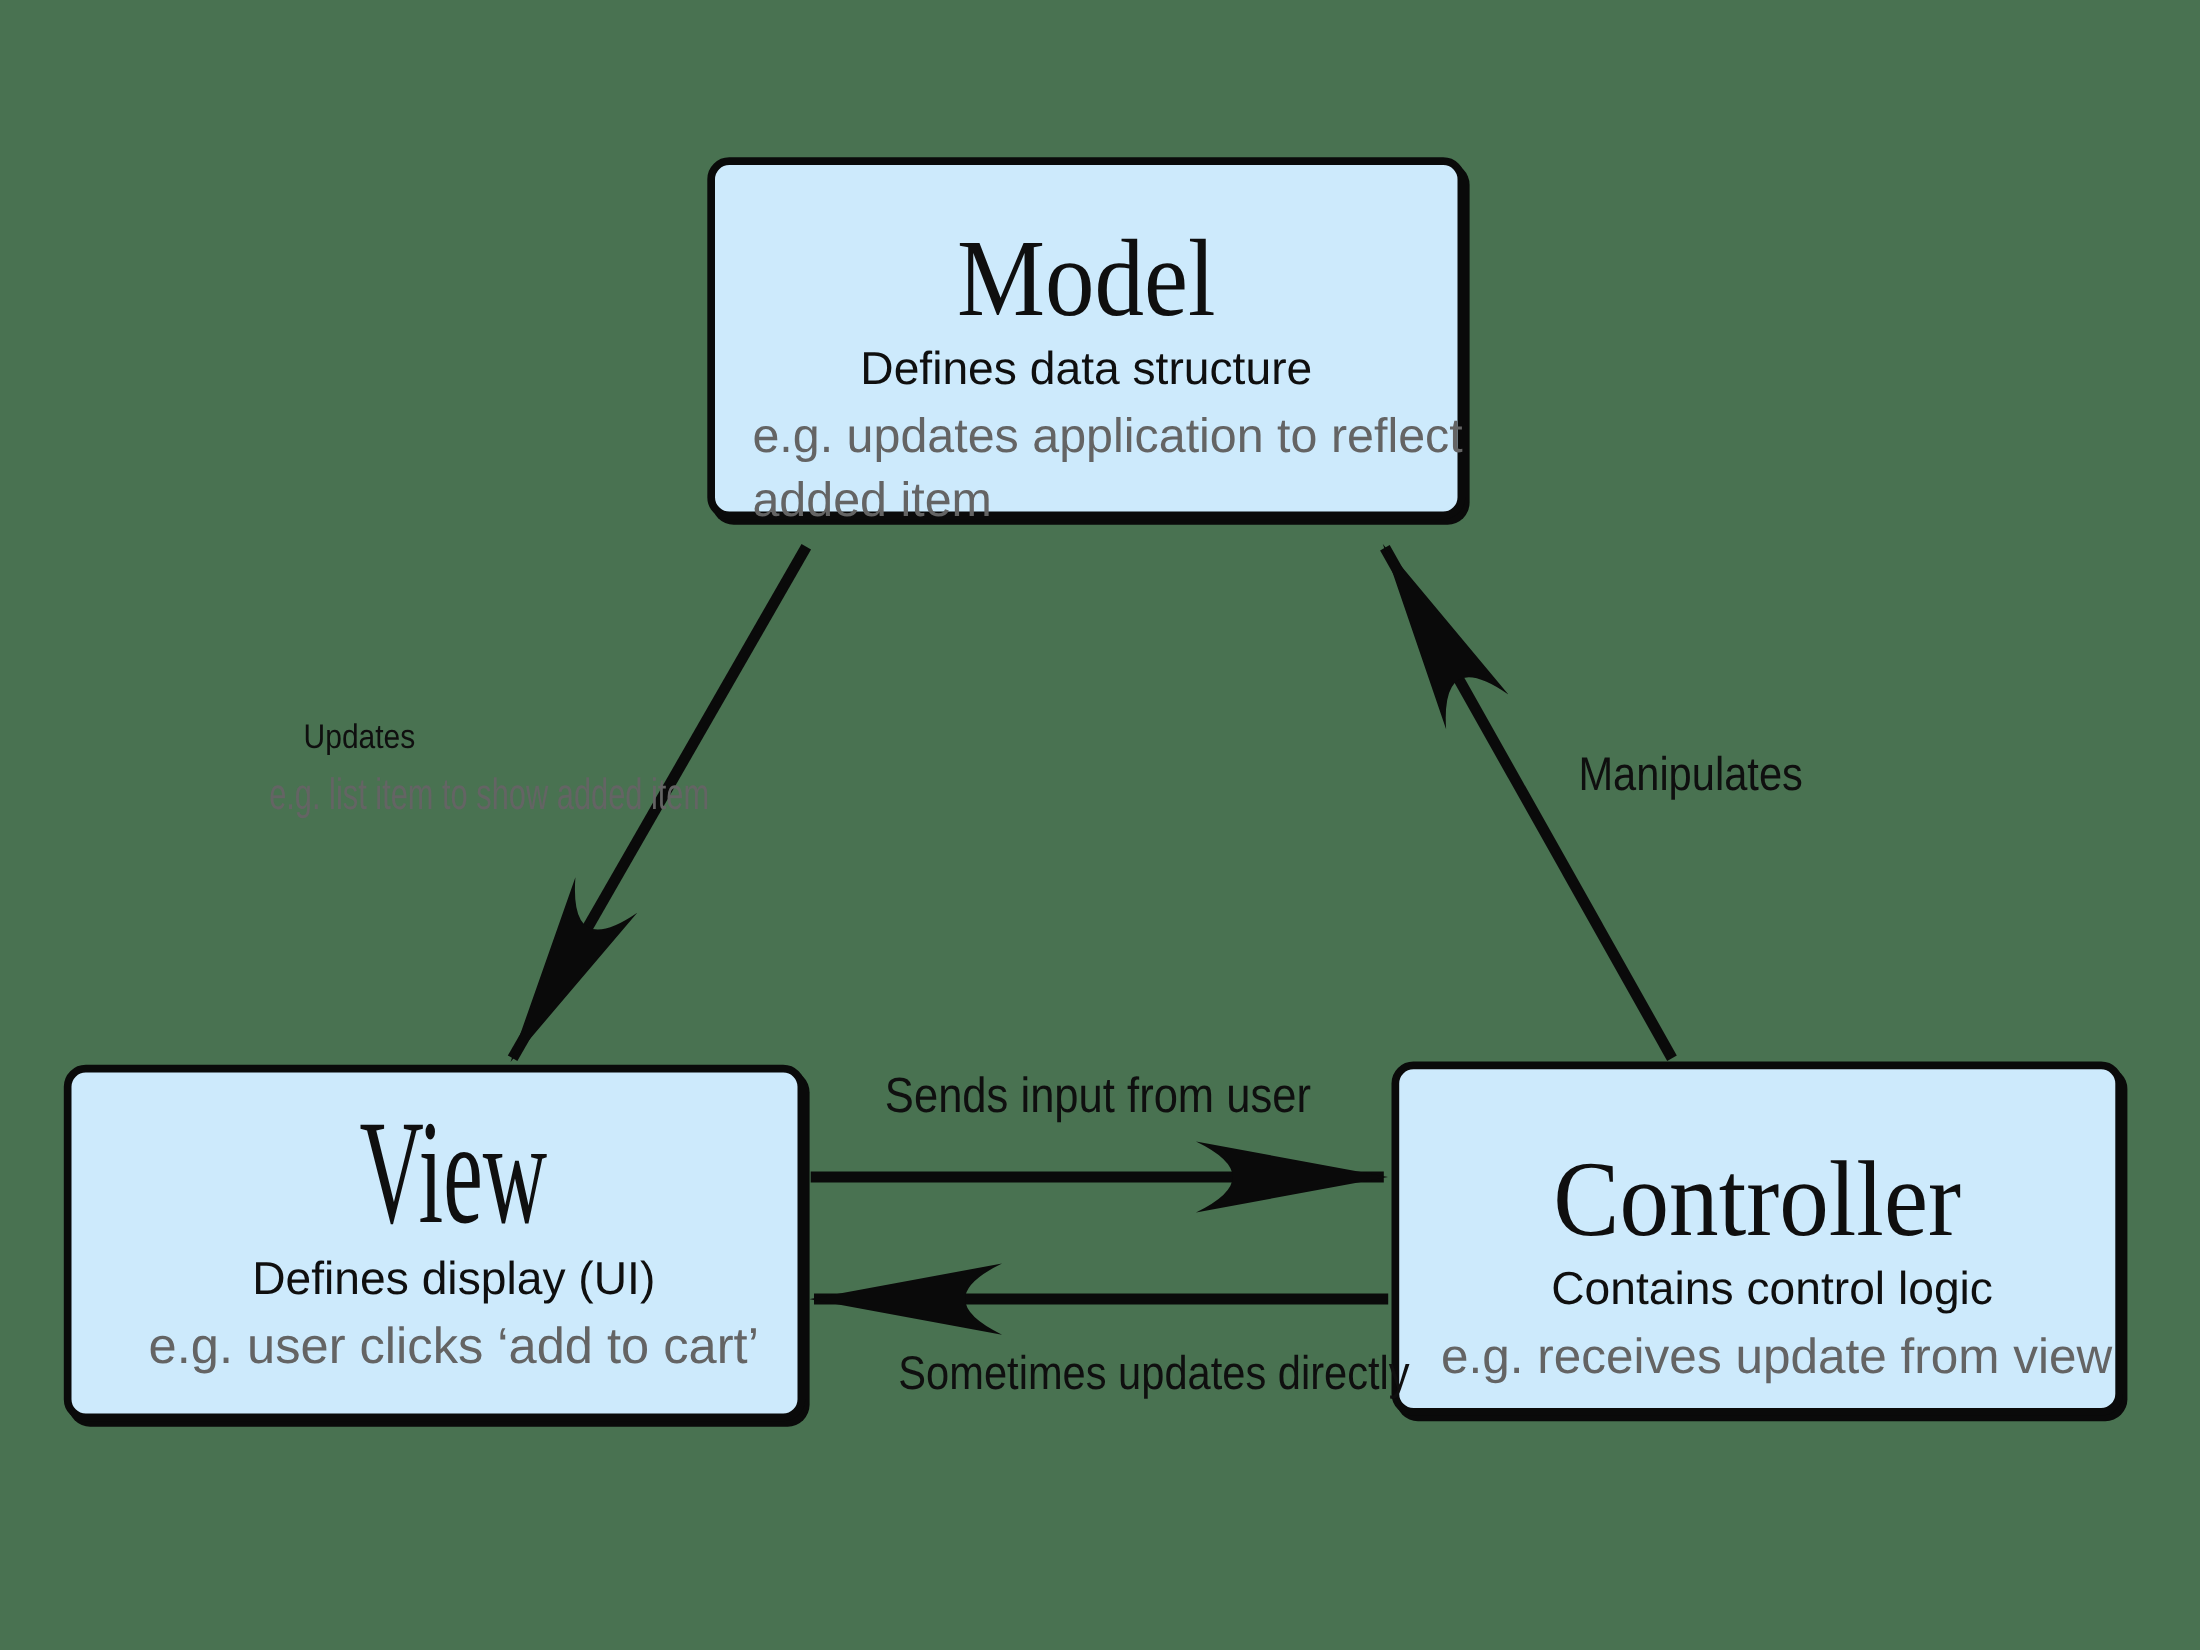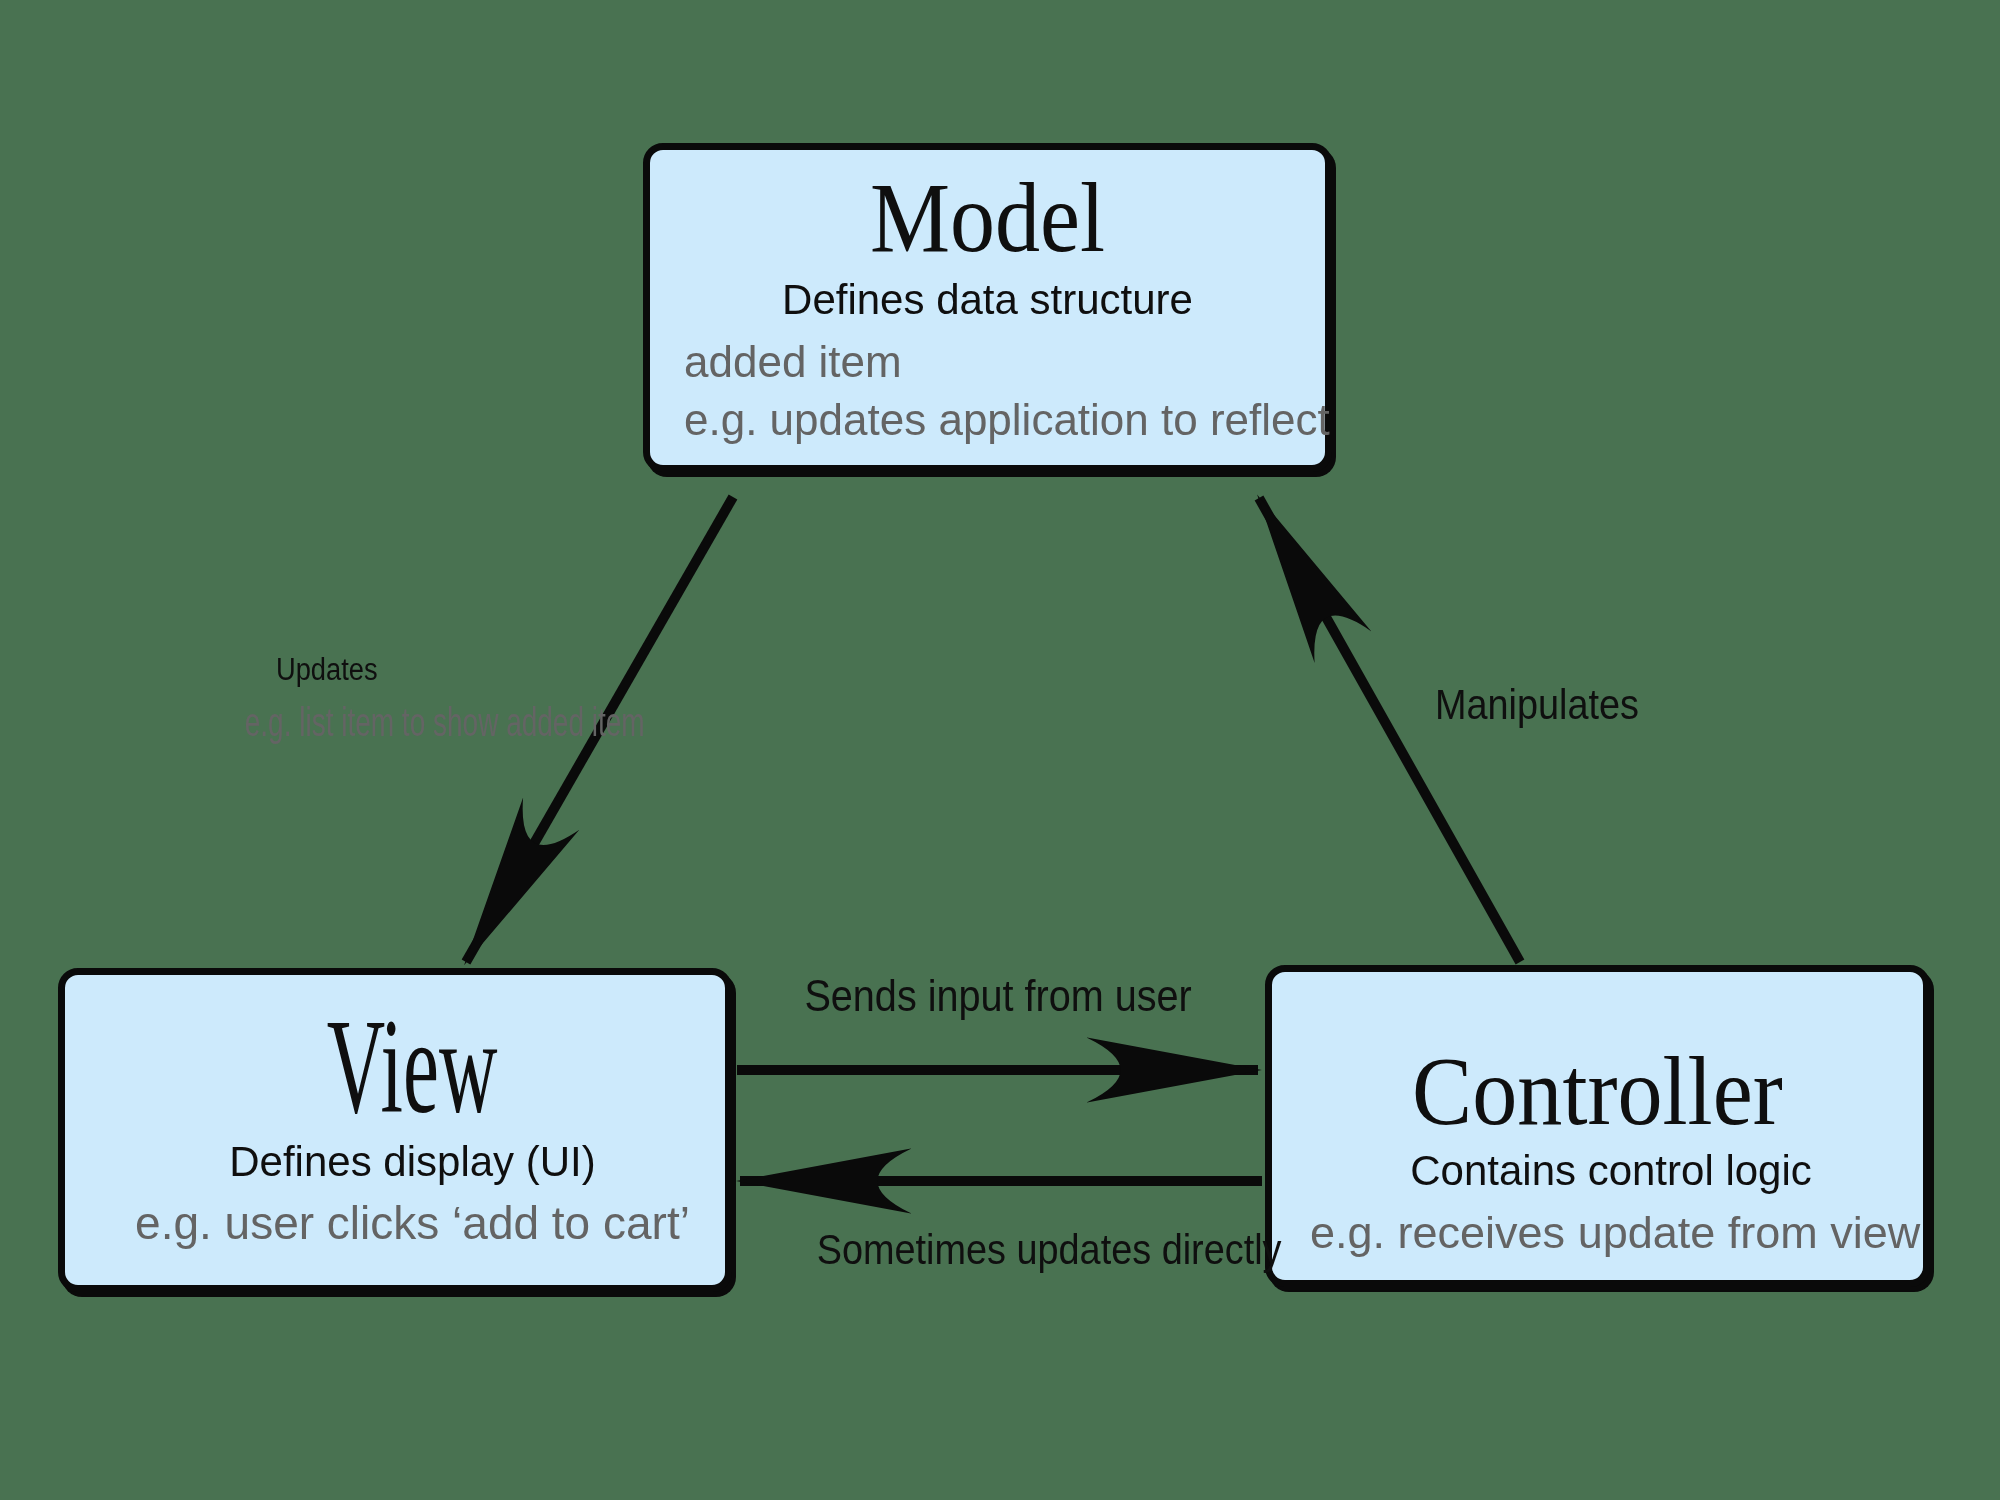--- a/index.html
+++ b/index.html
@@ -20,21 +20,21 @@
     overflow:hidden;
   }
   .box{
     position:absolute;
     background:var(--box_fill);
     border:7px solid var(--box_border);
     border-radius:20px;
     box-shadow:4px 5px 0 var(--box_border);
     text-align:center;
   }
-  .box-model{left:643px;top:143px;width:689px;height:329px;padding-top:20px;}
+  .box-model{left:643px;top:143px;width:689px;height:329px;padding-top:55px;}
   .box-view{left:58px;top:968px;width:674px;height:324px;padding-top:30px;padding-left:35px;}
   .box-controller{left:1265px;top:965px;width:665px;height:322px;padding-top:34px;}
   .title{
     font-family:"Liberation Serif","DejaVu Serif",serif;
     font-weight:normal;
     line-height:0.95;
     color:var(--text_black);
     white-space:nowrap;
   }
   .title > span{display:inline-block;transform-origin:center;}
@@ -102,22 +102,22 @@
   <path class="shaft" d="M737,1070 L1258,1070" marker-end="url(#head)"></path>
   <path class="shaft" d="M1262,1181 L740,1181" marker-end="url(#head)"></path>
 </svg>
 
 <div class="box box-model">
   <div class="title">
     <span>Model</span>
   </div>
   <div class="subtitle">Defines data structure</div>
   <div class="example">
+    <div>e.g. updates application to reflect</div>
     <div>added item</div>
-    <div>e.g. updates application to reflect</div>
   </div>
 </div>
 
 <div class="box box-view">
   <div class="title">
     <span>View</span>
   </div>
   <div class="subtitle">Defines display (UI)</div>
   <div class="example">
     <div>e.g. user clicks ‘add to cart’</div>

